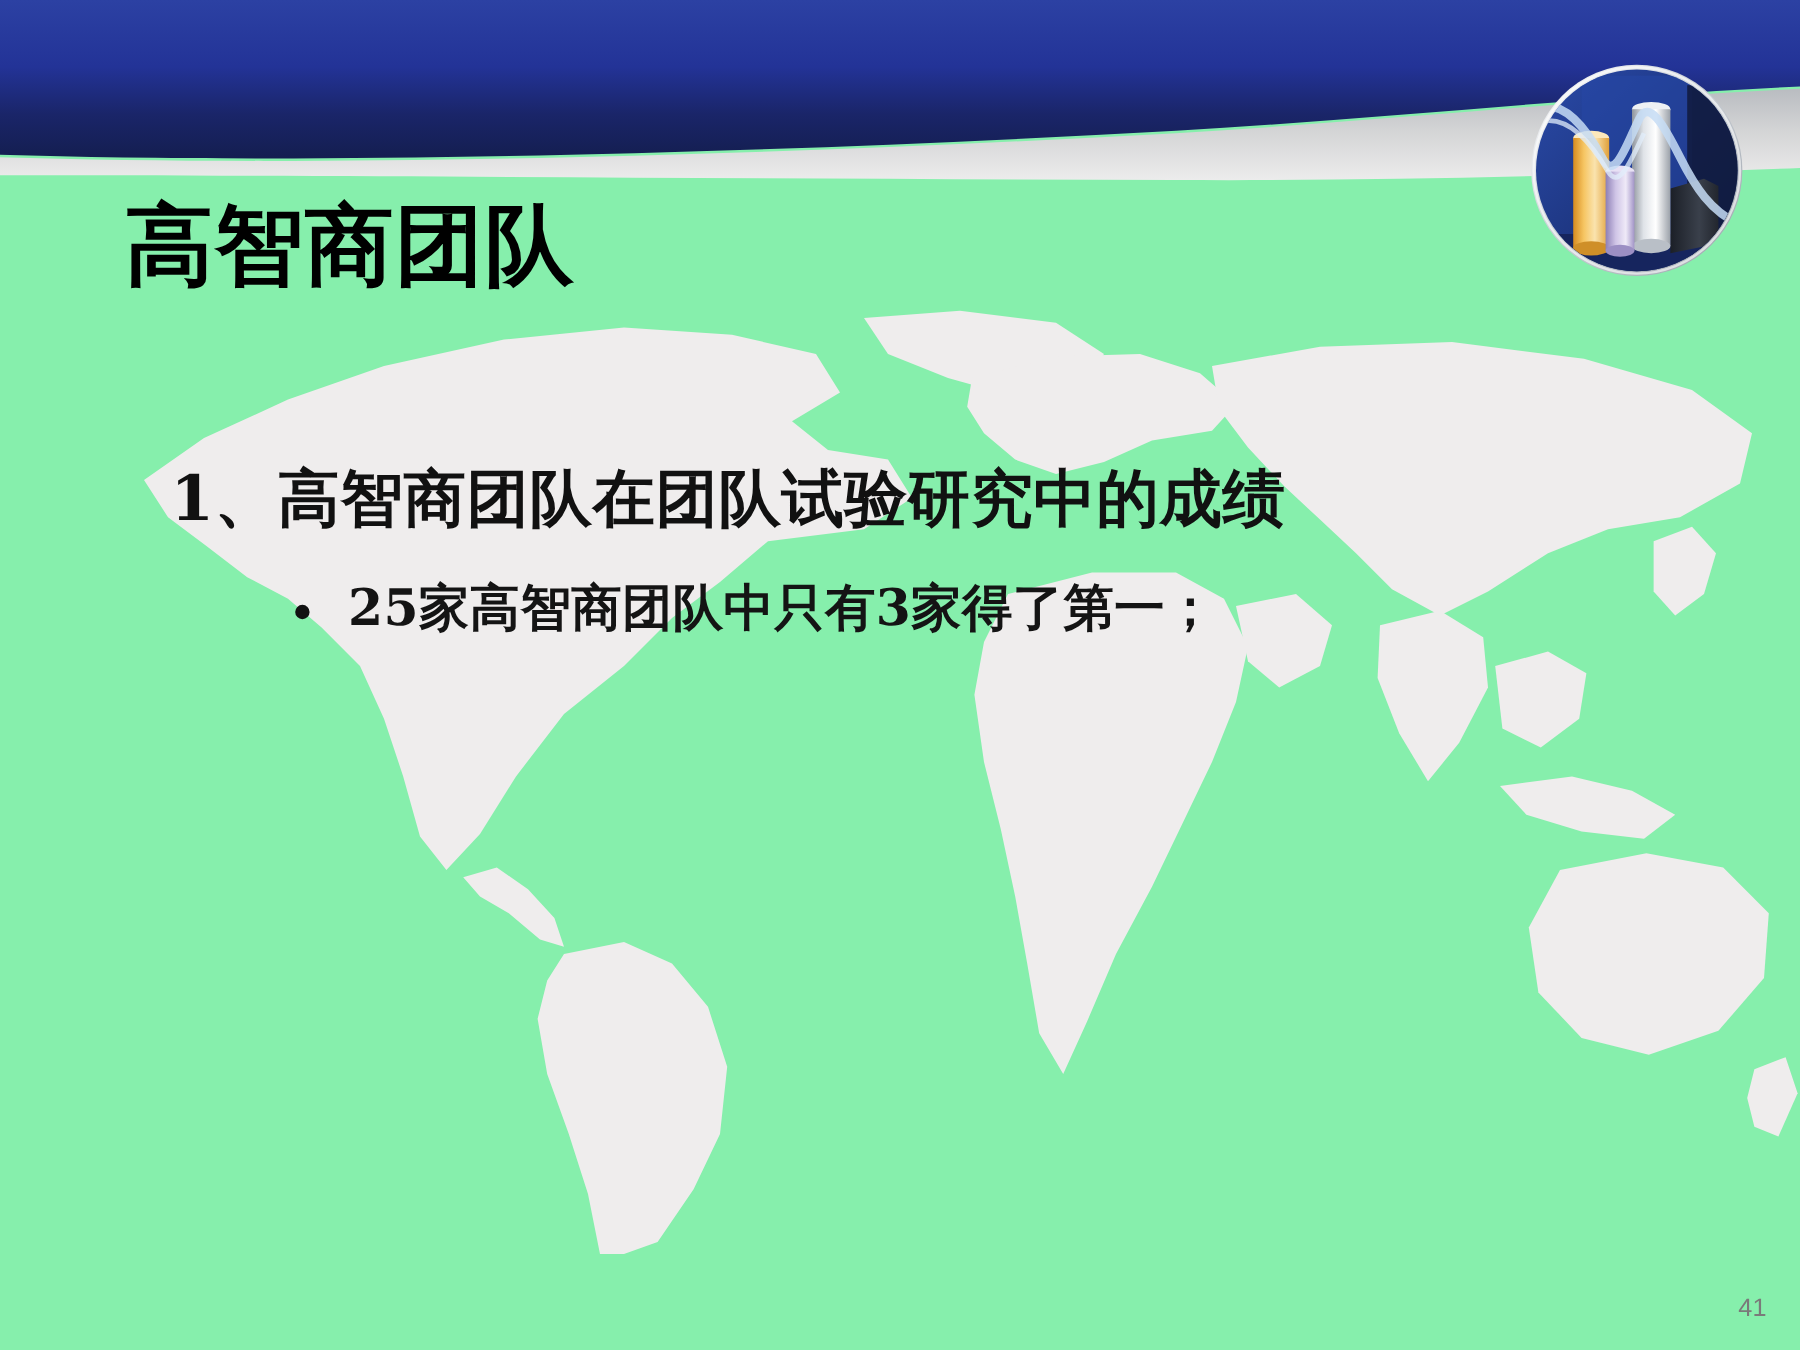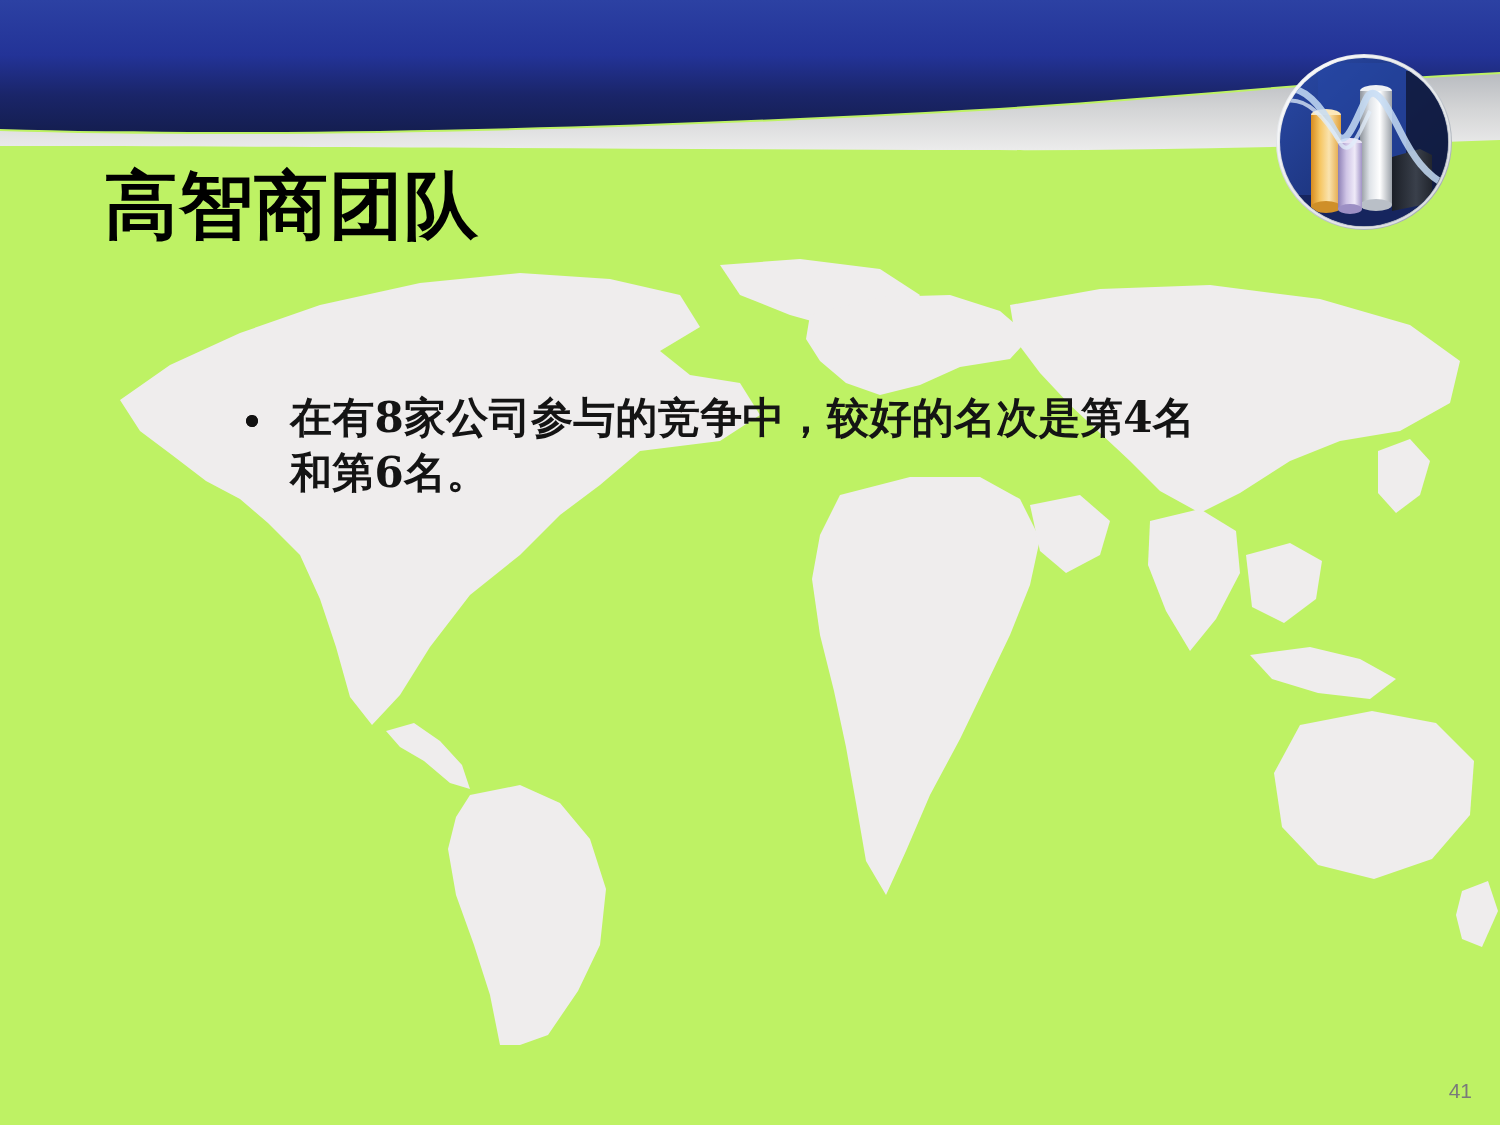--- a/index.html
+++ b/index.html
@@ -11,21 +11,21 @@
     width: 1500px;
     height: 1125px;
     overflow: hidden;
     font-family: "Liberation Serif", "DejaVu Serif", serif;
   }
 
   .slide {
     position: relative;
     width: 1500px;
     height: 1125px;
-    background: #bef264;
+    background: #86efac;
     overflow: hidden;
   }
 
   
   .map-watermark {
     position: absolute;
     left: 0;
     top: 255px;
     width: 1500px;
     height: 790px;
@@ -267,28 +267,26 @@
       <path d="M12,56 C34,52 52,74 66,98 C76,114 86,86 96,66" fill="none" stroke="#e2eefb" stroke-width="4" opacity="0.75"></path>
     </g>
 
     <circle cx="90" cy="97" r="86" fill="none" stroke="#ffffff" stroke-width="2" opacity="0.6"></circle>
   </svg>
 
   <div class="slide-title">高智商团队</div>
 
   <div class="body-block">
 
+    <div class="level1-item">1、高智商团队在团队试验研究中的成绩</div>
 
     <ul class="level2-list">
       <li class="level2-item">
         <span class="bullet-dot"></span>
-      </li>
-      <li class="level2-item">
-        <span class="bullet-dot"></span>
-        <span>在有8家公司参与的竞争中，较好的名次是第4名和第6名。</span>
+        <span>25家高智商团队中只有3家得了第一；</span>
       </li>
     </ul>
 
   </div>
 
   <div class="page-number">41</div>
 
 </div>
 
 </body></html>

